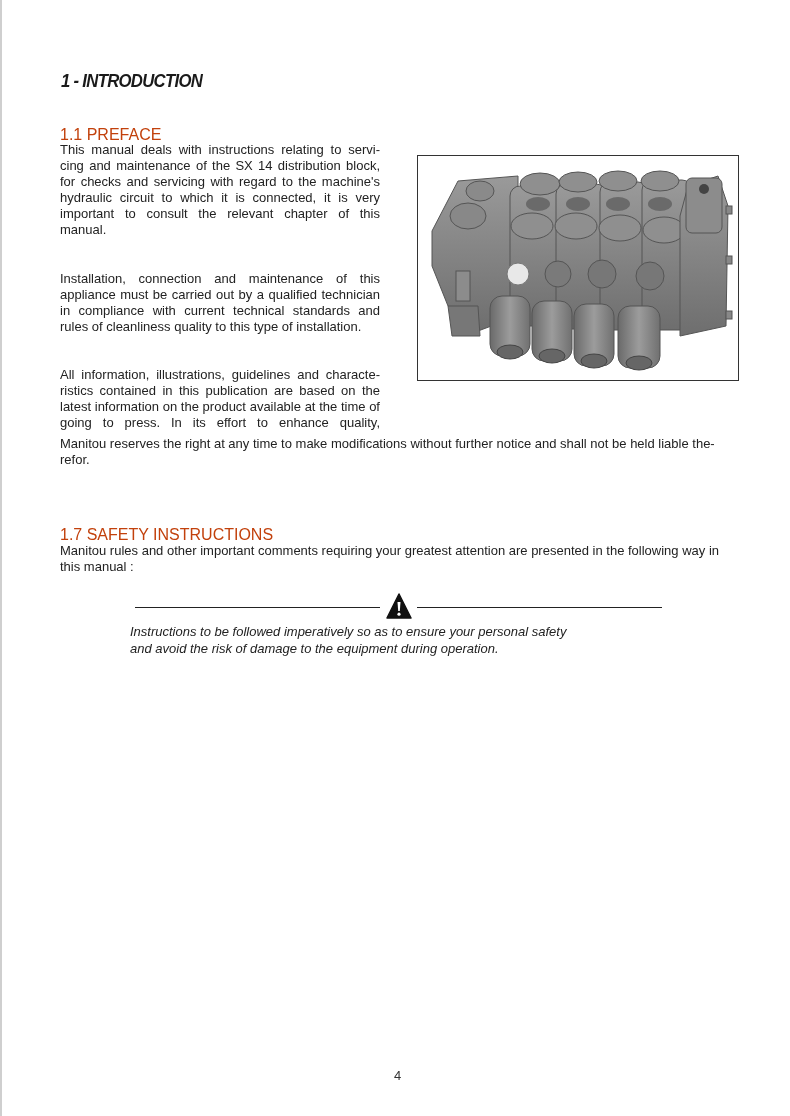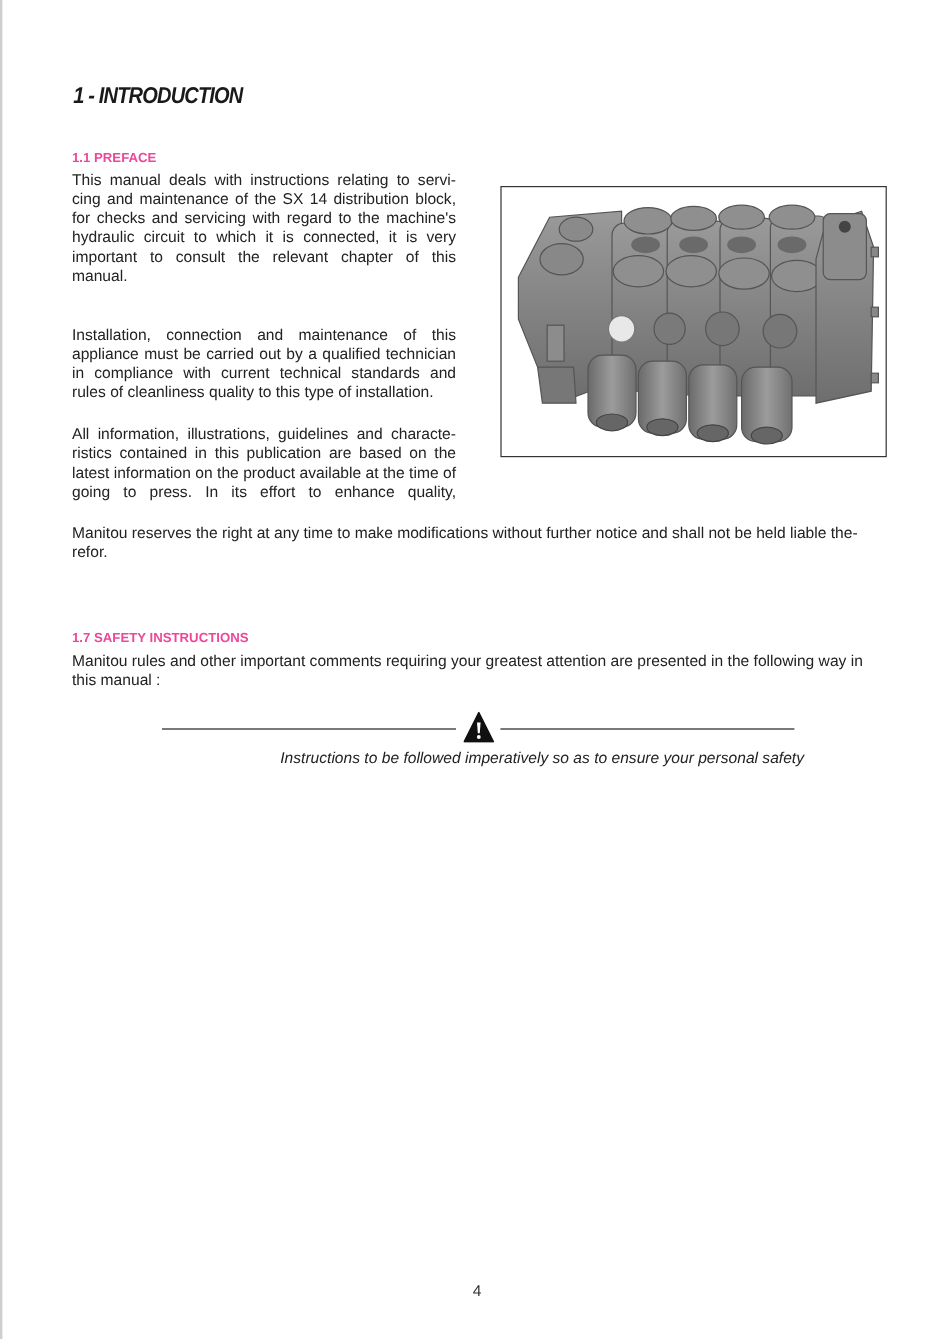--- a/index.html
+++ b/index.html
@@ -7,51 +7,51 @@
     width: 790px; height: 1116px; position: relative; overflow: hidden;
     font-family: "Liberation Sans", sans-serif; color: #222;
   }
   .left-edge { position: absolute; left: 0; top: 0; width: 2px; height: 1116px; background: #cfcfcf; }
   .chapter-title {
     position: absolute; left: 61px; top: 70px;
     font-size: 19px; font-weight: bold; font-style: italic; letter-spacing: -0.8px;
     transform: scaleX(0.88); transform-origin: left top; color: #1a1a1a;
   }
   .section-heading {
-    position: absolute; left: 60px; font-size: 11px; font-weight: bold; color: #ec4899;
+    position: absolute; left: 60px; font-size: 16px; font-weight: normal; color: #c2410c;
   }
   .para {
     position: absolute; left: 60px; font-size: 13px; line-height: 16px; color: #222;
   }
   .justify { text-align: justify; text-align-last: left; }
   .narrow { width: 320px; }
   .wide { width: 680px; }
   .figure-frame {
     position: absolute; left: 417px; top: 155px; width: 320px; height: 224px;
     border: 1.5px solid #333; background: #fff;
   }
   .warn-line { position: absolute; top: 607px; height: 1px; background: #222; }
   .warn-icon { position: absolute; left: 386px; top: 593px; }
   .warn-text {
     position: absolute; left: 130px; width: 540px; top: 623px;
-    text-align: right; font-style: italic; font-size: 13px; line-height: 17px; color: #222;
+    text-align: left; font-style: italic; font-size: 13px; line-height: 17px; color: #222;
   }
   .page-number { position: absolute; left: 394px; top: 1068px; font-size: 13px; color: #333; }
 </style>
 </head>
 <body>
 
 <div class="left-edge"></div>
 
 <div class="chapter-title">1 - INTRODUCTION</div>
 
 <div class="section-heading" style="top:126px;">1.1 PREFACE</div>
 <div class="para narrow justify" style="top:142px;">This manual deals with instructions relating to servi-cing and maintenance of the SX 14 distribution block, for checks and servicing with regard to the machine's hydraulic circuit to which it is connected, it is very important to consult the relevant chapter of this manual.</div>
 <div class="para narrow justify" style="top:271px;">Installation, connection and maintenance of this appliance must be carried out by a qualified technician in compliance with current technical standards and rules of cleanliness quality to this type of installation.</div>
-<div class="para narrow justify" style="top:354px; text-align-last: justify;">All information, illustrations, guidelines and characte-ristics contained in this publication are based on the latest information on the product available at the time of going to press. In its effort to enhance quality,</div>
+<div class="para narrow justify" style="top:367px; text-align-last: justify;">All information, illustrations, guidelines and characte-ristics contained in this publication are based on the latest information on the product available at the time of going to press. In its effort to enhance quality,</div>
 <div class="para wide" style="top:436px;">Manitou reserves the right at any time to make modifications without further notice and shall not be held liable the-refor.</div>
 
 <div class="figure-frame">
   <svg width="320" height="224" viewBox="0 0 320 224">
     <defs>
       <linearGradient id="g1" x1="0" y1="0" x2="0" y2="1">
         <stop offset="0" stop-color="#9a9a9a"></stop>
           <stop offset="1" stop-color="#6e6e6e"></stop>
       </linearGradient>
       <linearGradient id="g2" x1="0" y1="0" x2="1" y2="0">
@@ -126,15 +126,16 @@
 <div class="warn-line" style="left:135px; width:245px;"></div>
 <svg class="warn-icon" width="26" height="26" viewBox="0 0 26 26">
   <path d="M13 1 L25 25 L1 25 Z" fill="#111" stroke="#111" stroke-linejoin="round" stroke-width="1.5"></path>
   <path d="M11.5 9 L14.5 9 L13.8 18 L12.2 18 Z" fill="#fff"></path>
   <circle cx="13" cy="21.2" r="1.6" fill="#fff"></circle>
 </svg>
 <div class="warn-line" style="left:417px; width:245px;"></div>
 
 <div class="warn-text">
   <div>Instructions to be followed imperatively so as to ensure your personal safety</div>
+  <div>and avoid the risk of damage to the equipment during operation.</div>
 </div>
 
 <div class="page-number">4</div>
 
 </body></html>

